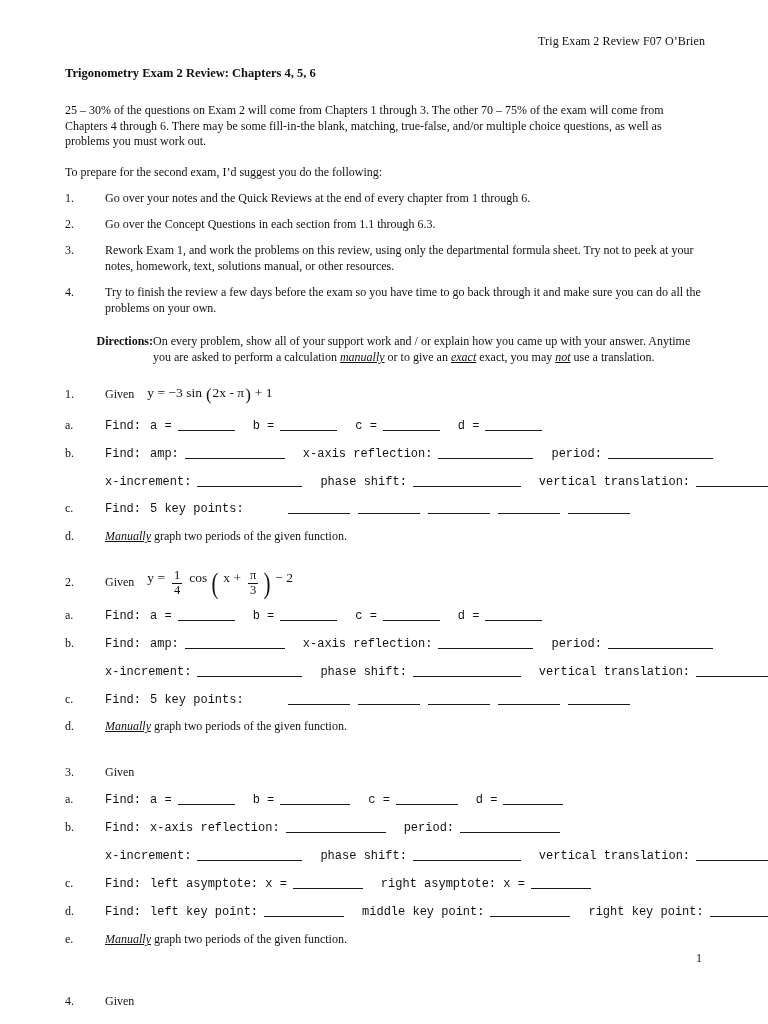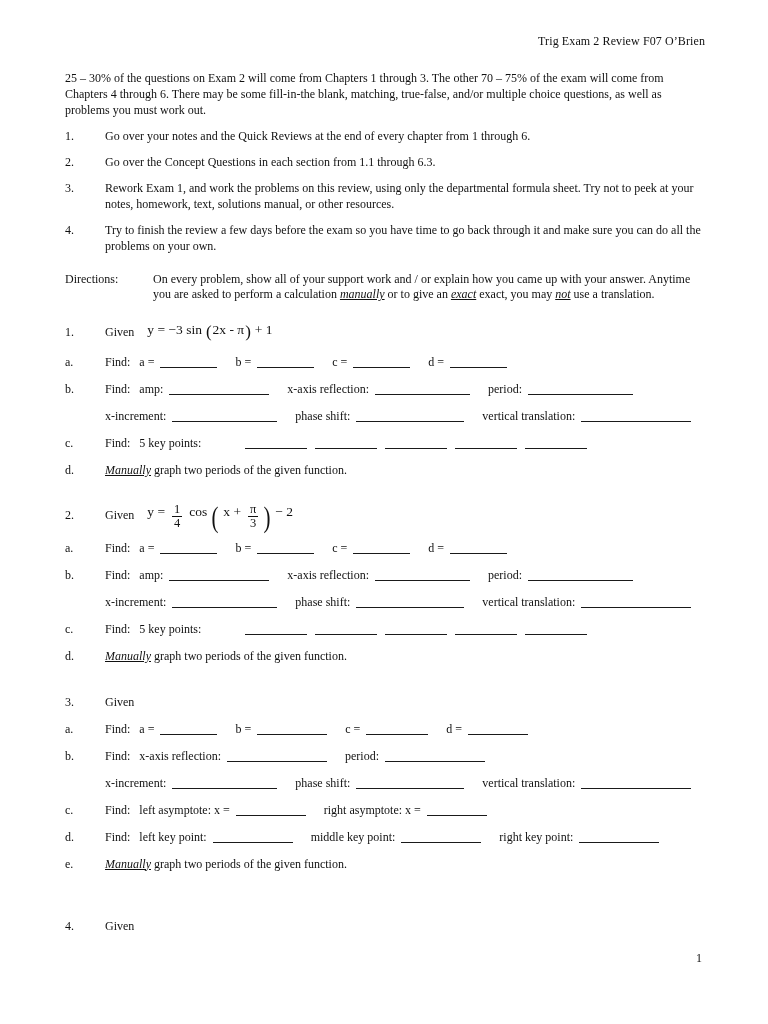--- a/index.html
+++ b/index.html
@@ -15,60 +15,62 @@
   }
   .content{padding:34px 63px 0 65px;}
   .hdr{text-align:right;font-size:12px;letter-spacing:.1px;}
   .title{font-weight:bold;font-size:12.5px;margin-top:15px;}
   .para{margin-top:21px;max-width:645px;font-family:Liberation Serif, serif;}
   .prep{margin-top:15px;}
   .step{display:flex;margin-top:10px;}
   .step .n{width:40px;flex:none;}
   .step .t{flex:1;max-width:612px;}
   .dirs{display:flex;margin-top:17px;}
-  .dirs .lbl{width:88px;flex:none;font-weight:normal;}
+  .dirs .lbl{width:88px;flex:none;font-weight:bold;text-align:right;}
   .dirs .txt{max-width:548px;}
   .ul{text-decoration:underline;font-style:italic;}
   .q{margin-top:18px;}
   .q2{margin-top:24px;}
   .q3{margin-top:30px;}
   .q4{margin-top:46px;}
   .qh{display:flex;align-items:center;}
   .qh .n{width:40px;flex:none;}
   .giv{margin-right:10px;}
   .math{font-size:13.5px;white-space:nowrap;display:inline-flex;align-items:flex-start;}
   .math .pc{font-size:17px;font-weight:400;padding:0 1px;}
   .frac{display:inline-flex;flex-direction:column;align-items:center;line-height:1.05;font-size:12.5px;margin:0 4px;vertical-align:middle;}
   .frac .den{border-top:1px solid #111;padding:0 2px;}
   .bigp{font-size:30px;font-weight:300;line-height:.9;transform:scaleX(.7);}
   .mt{margin:0 3px;}
   .row{display:flex;margin-top:11px;align-items:baseline;}
   .row .n{width:40px;flex:none;}
   .row .body{flex:1;white-space:nowrap;}
-  .lab{margin-right:6px;}
+  .lab{margin-right:6px;font-family:Liberation Mono, monospace;}
   .blank{display:inline-block;border-bottom:1px solid #1a1a1a;height:12px;vertical-align:-2px;margin-right:15px;}
   .blank.last{margin-right:0;}
   .kp{margin-right:8px;}
   .kpfirst{margin-left:38px;}
   .footer-pg{position:absolute;top:951px;right:66px;font-size:12px;}
   .w57{width:57px;} .w60{width:60px;} .w62{width:62px;} .w70{width:70px;}
   .w80{width:80px;} .w95{width:95px;} .w100{width:100px;} .w105{width:105px;}
   .w108{width:108px;} .w110{width:110px;}
 </style>
 </head>
 <body>
 
 <div class="page">
   <div class="content">
 
     <div class="hdr">Trig Exam 2 Review  F07  O’Brien</div>
 
+    <div class="title">Trigonometry Exam 2 Review:  Chapters 4, 5, 6</div>
 
     <div class="para">25 – 30% of the questions on Exam 2 will come from Chapters 1 through 3.  The other 70 – 75% of the exam will come from Chapters 4 through 6.  There may be some fill-in-the blank, matching, true-false, and/or multiple choice questions, as well as problems you must work out.</div>
 
+    <div class="prep">To prepare for the second exam, I’d suggest you do the following:</div>
 
     <div class="step">
       <span class="n">1.</span>
       <span class="t">Go over your notes and the Quick Reviews at the end of every chapter from 1 through 6.</span>
     </div>
     <div class="step">
       <span class="n">2.</span>
       <span class="t">Go over the Concept Questions in each section from 1.1 through 6.3.</span>
     </div>
     <div class="step">

